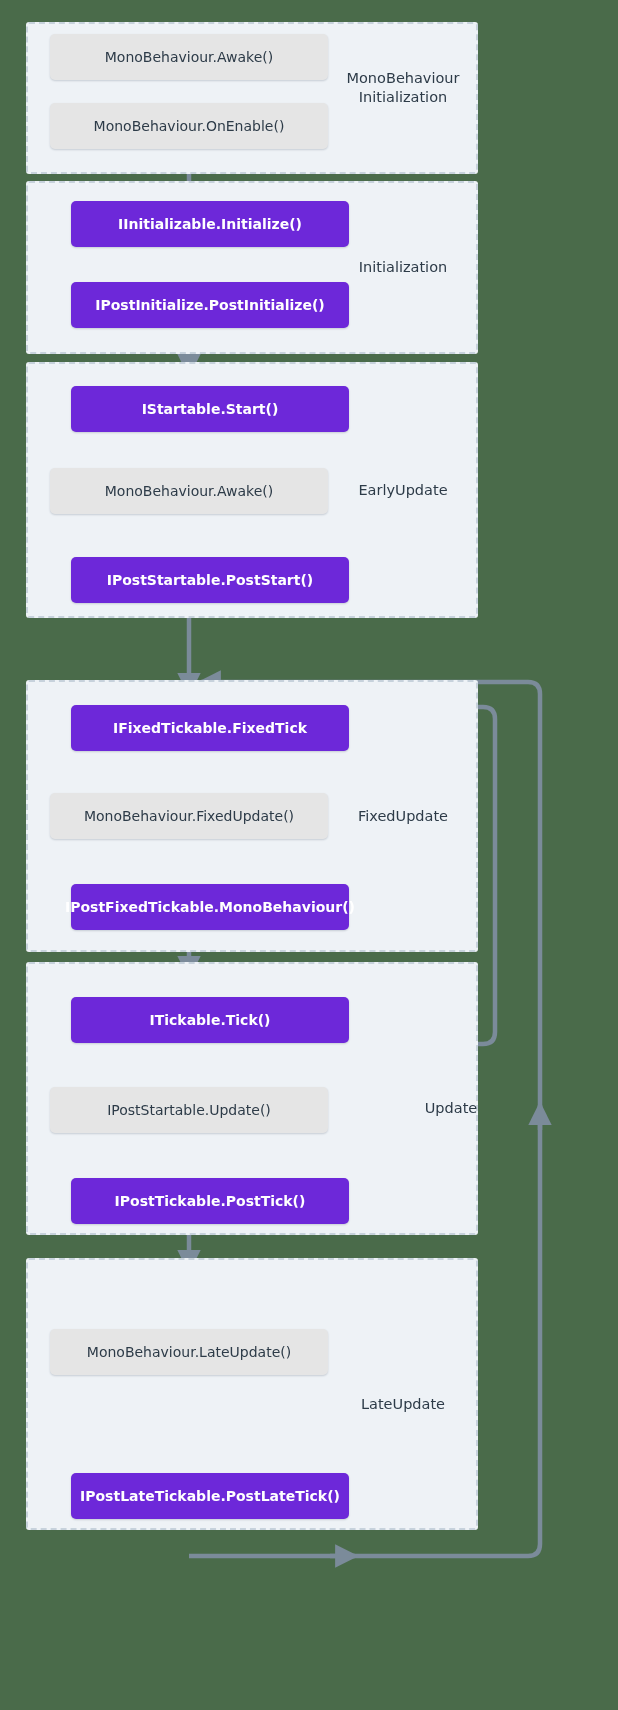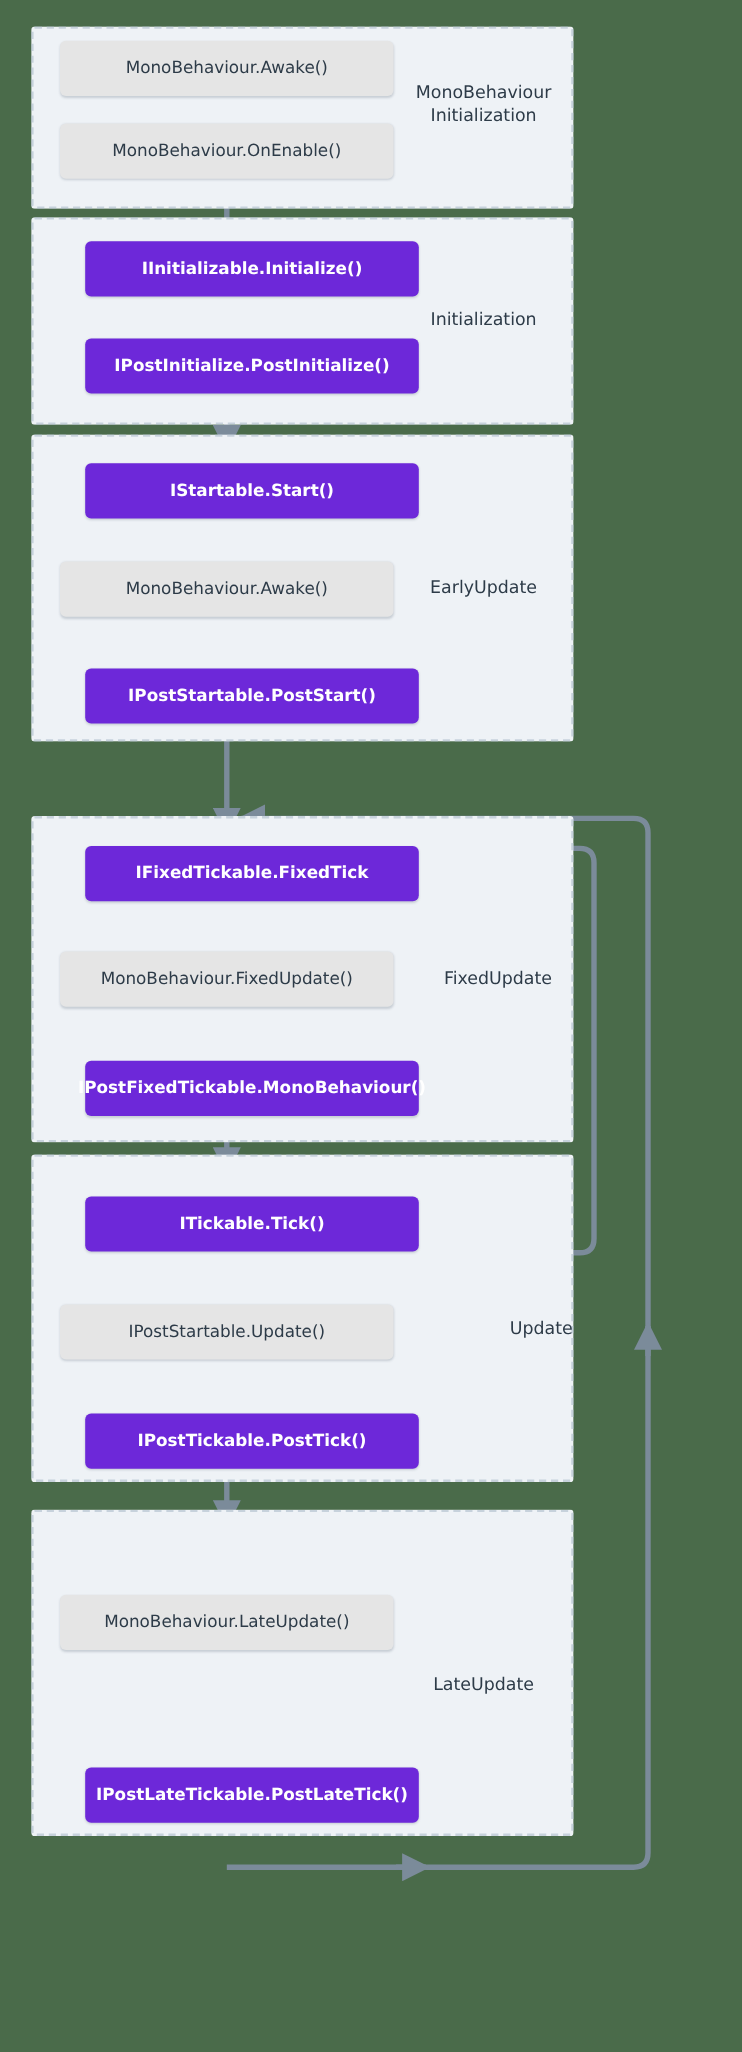--- a/index.html
+++ b/index.html
@@ -120,21 +120,21 @@
 
   <div class="group" style="left:26px;top:362px;width:452px;height:256px;">
   </div>
   <div class="group-label" style="left:328px;top:481px;">EarlyUpdate</div>
   <div class="node iface" style="top:386px;">IStartable.Start()</div>
   <div class="node mb" style="top:468px;">MonoBehaviour.Awake()</div>
   <div class="node iface" style="top:557px;">IPostStartable.PostStart()</div>
 
   <div class="group" style="left:26px;top:680px;width:452px;height:272px;">
   </div>
-  <div class="group-label" style="left:340px;top:807px;">FixedUpdate</div>
+  <div class="group-label" style="left:328px;top:807px;">FixedUpdate</div>
   <div class="node iface" style="top:705px;">IFixedTickable.FixedTick</div>
   <div class="node mb" style="top:793px;text-align:center;">MonoBehaviour.FixedUpdate()</div>
   <div class="node iface" style="top:884px;">IPostFixedTickable.MonoBehaviour()</div>
 
   <div class="group" style="left:26px;top:962px;width:452px;height:273px;">
   </div>
   <div class="group-label" style="left:328px;top:1099px;padding-left:48px;">Update</div>
   <div class="node iface" style="top:997px;">ITickable.Tick()</div>
   <div class="node mb" style="top:1087px;">IPostStartable.Update()</div>
   <div class="node iface" style="top:1178px;">IPostTickable.PostTick()</div>

